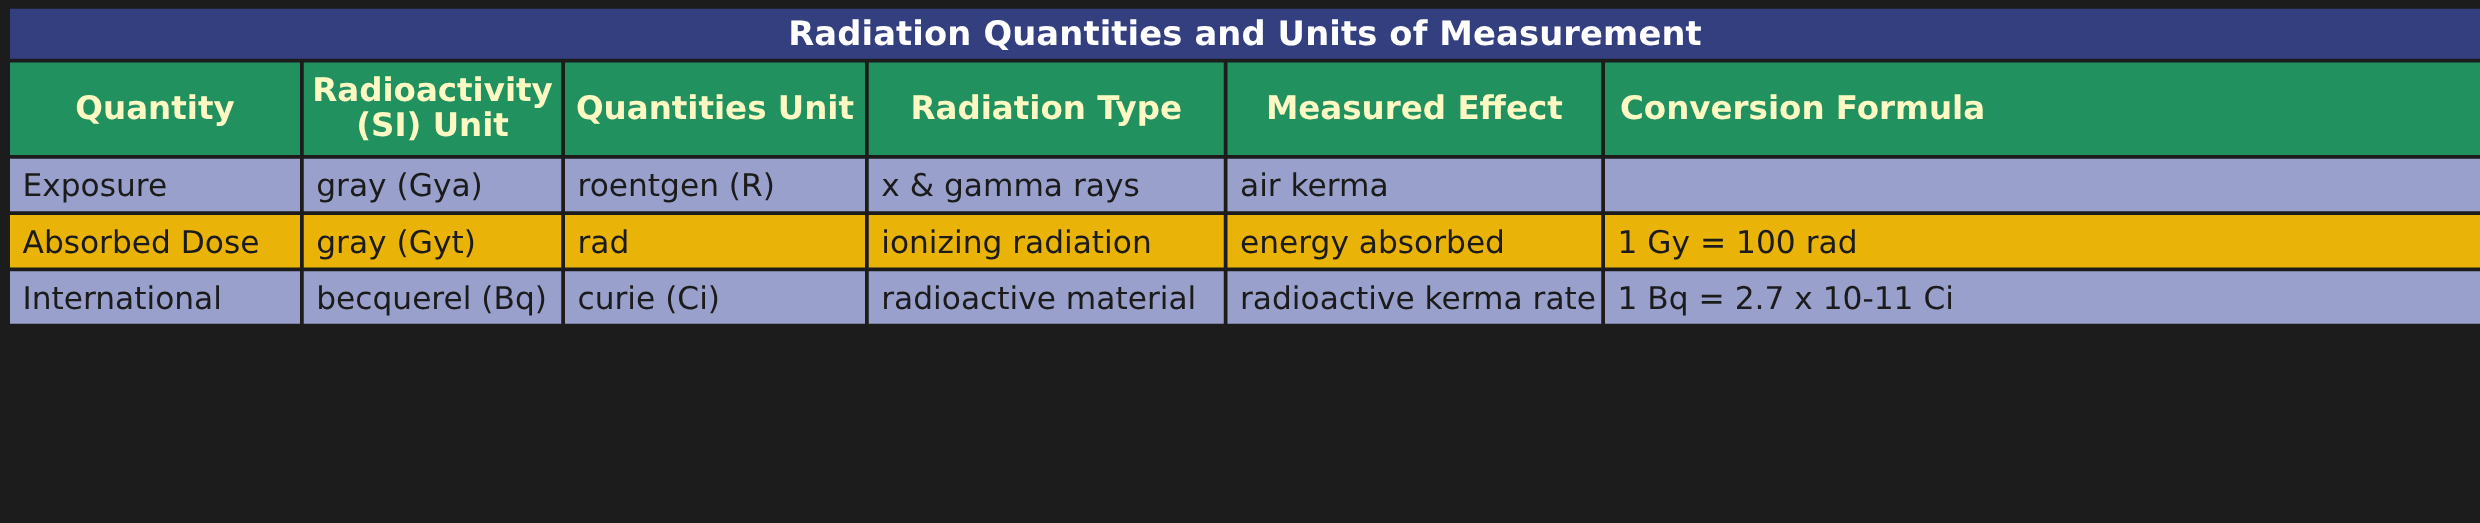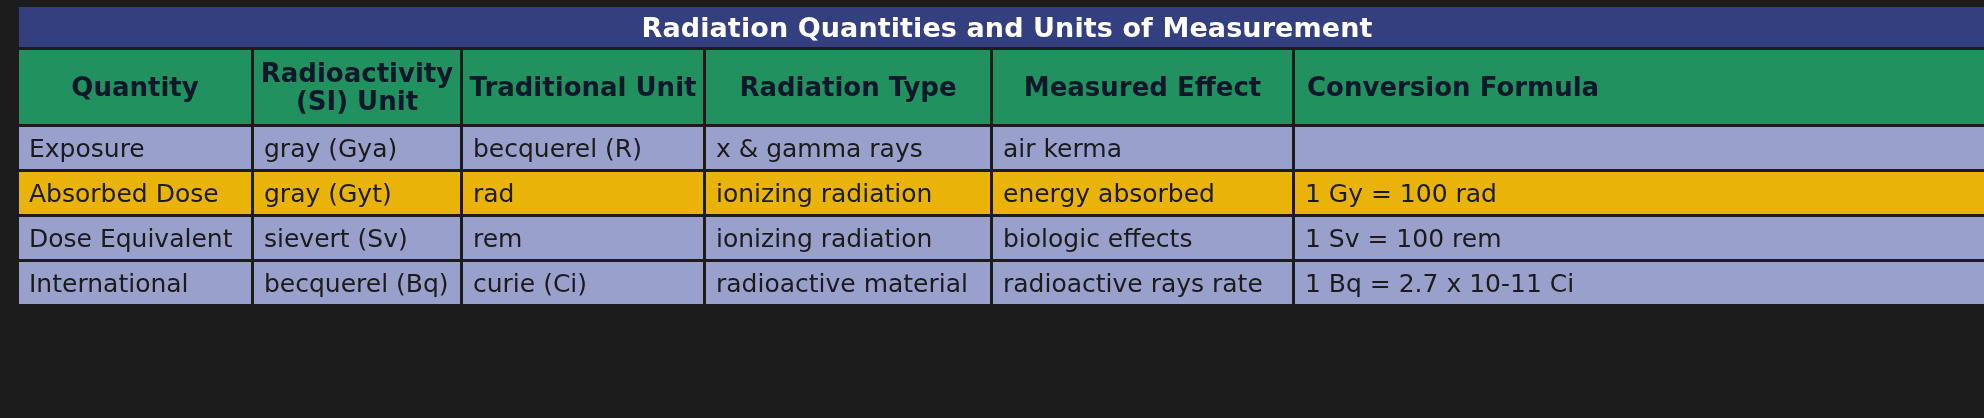--- a/index.html
+++ b/index.html
@@ -11,21 +11,21 @@
     width: 1984px;
     height: 418px;
     font-family: "DejaVu Sans", sans-serif;
     overflow: hidden;
   }
   .table-wrap {
     width: 1753px;
     height: 418px;
     background: #1c1c1c;
     box-sizing: border-box;
-    padding: 4px 5px 0 16px;
+    padding: 4px 5px 0 5px;
   }
   table.rad-table {
     width: 1974px;
     border-collapse: separate;
     border-spacing: 3px 3px;
     table-layout: fixed;
   }
   td, th {
     padding: 0;
     margin: 0;
@@ -37,21 +37,21 @@
     color: #ffffff;
     font-weight: bold;
     font-size: 27px;
     text-align: center;
     height: 40px;
     letter-spacing: 0.1px;
   }
   
   .head-cell {
     background: #229160;
-    color: #0f172a;
+    color: #fef9c3;
     font-weight: bold;
     font-size: 26px;
     text-align: center;
     height: 74px;
     line-height: 1.08;
     padding: 0 4px;
   }
   .head-cell.left-al {
     text-align: left;
     padding-left: 12px;
@@ -90,57 +90,49 @@
         <col class="c4">
         <col class="c5">
     </colgroup>
     <tbody>
       <tr>
         <td class="title-cell" colspan="6">Radiation Quantities and Units of Measurement</td>
       </tr>
       <tr>
         <td class="head-cell">Quantity</td>
         <td class="head-cell"><span>Radioactivity</span><br><span>(SI) Unit</span></td>
-        <td class="head-cell">Traditional Unit</td>
+        <td class="head-cell">Quantities Unit</td>
         <td class="head-cell">Radiation Type</td>
         <td class="head-cell">Measured Effect</td>
         <td class="head-cell left-al">Conversion Formula</td>
       </tr>
 
       <tr class="row-lav">
         <td class="cell">Exposure</td>
         <td class="cell">gray (Gya)</td>
-        <td class="cell">becquerel (R)</td>
+        <td class="cell">roentgen (R)</td>
         <td class="cell">x &amp; gamma rays</td>
         <td class="cell">air kerma</td>
         <td class="cell"></td>
       </tr>
 
       <tr class="row-grn">
         <td class="cell">Absorbed Dose</td>
         <td class="cell">gray (Gyt)</td>
         <td class="cell">rad</td>
         <td class="cell">ionizing radiation</td>
         <td class="cell">energy absorbed</td>
         <td class="cell">1 Gy = 100 rad</td>
       </tr>
 
-      <tr class="row-lav">
-        <td class="cell">Dose Equivalent</td>
-        <td class="cell">sievert (Sv)</td>
-        <td class="cell">rem</td>
-        <td class="cell">ionizing radiation</td>
-        <td class="cell">biologic effects</td>
-        <td class="cell">1 Sv = 100 rem</td>
-      </tr>
 
 
       <tr class="row-lav">
         <td class="cell">International</td>
         <td class="cell">becquerel (Bq)</td>
         <td class="cell">curie (Ci)</td>
         <td class="cell">radioactive material</td>
-        <td class="cell">radioactive rays rate</td>
+        <td class="cell">radioactive kerma rate</td>
         <td class="cell">1 Bq = 2.7 x 10-11 Ci</td>
       </tr>
     </tbody>
   </table>
 </div>
 
 </body></html>

